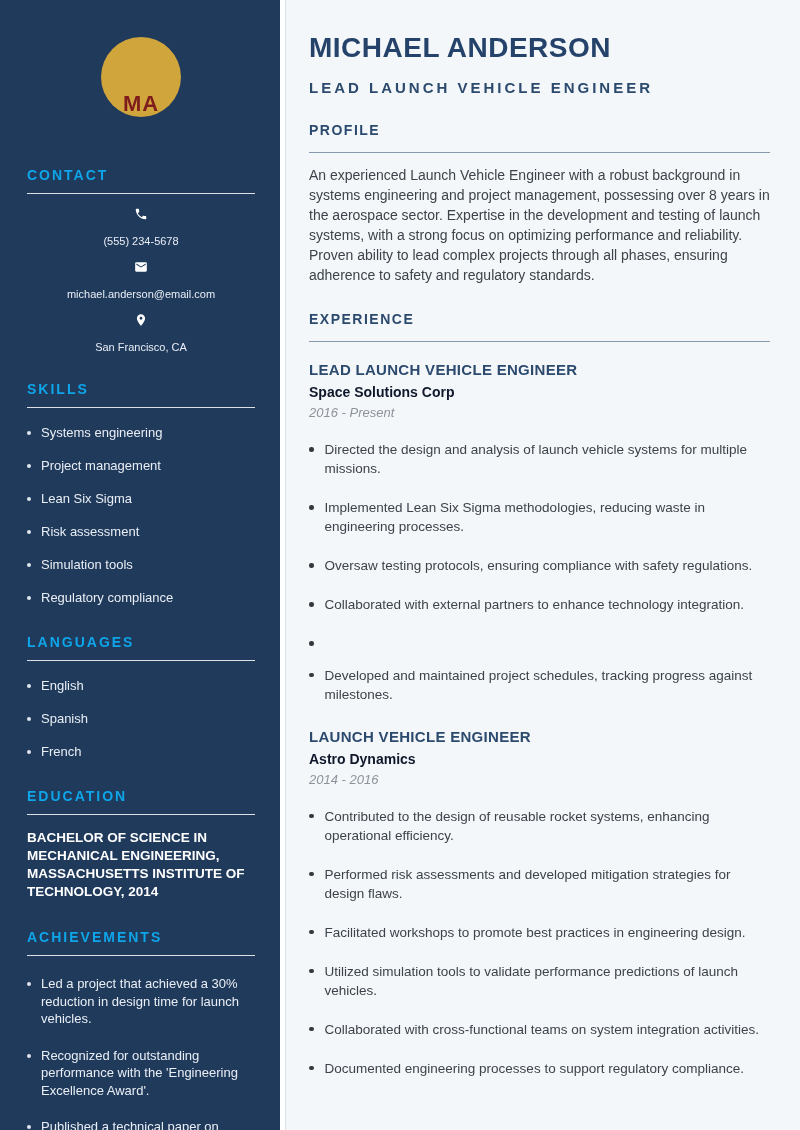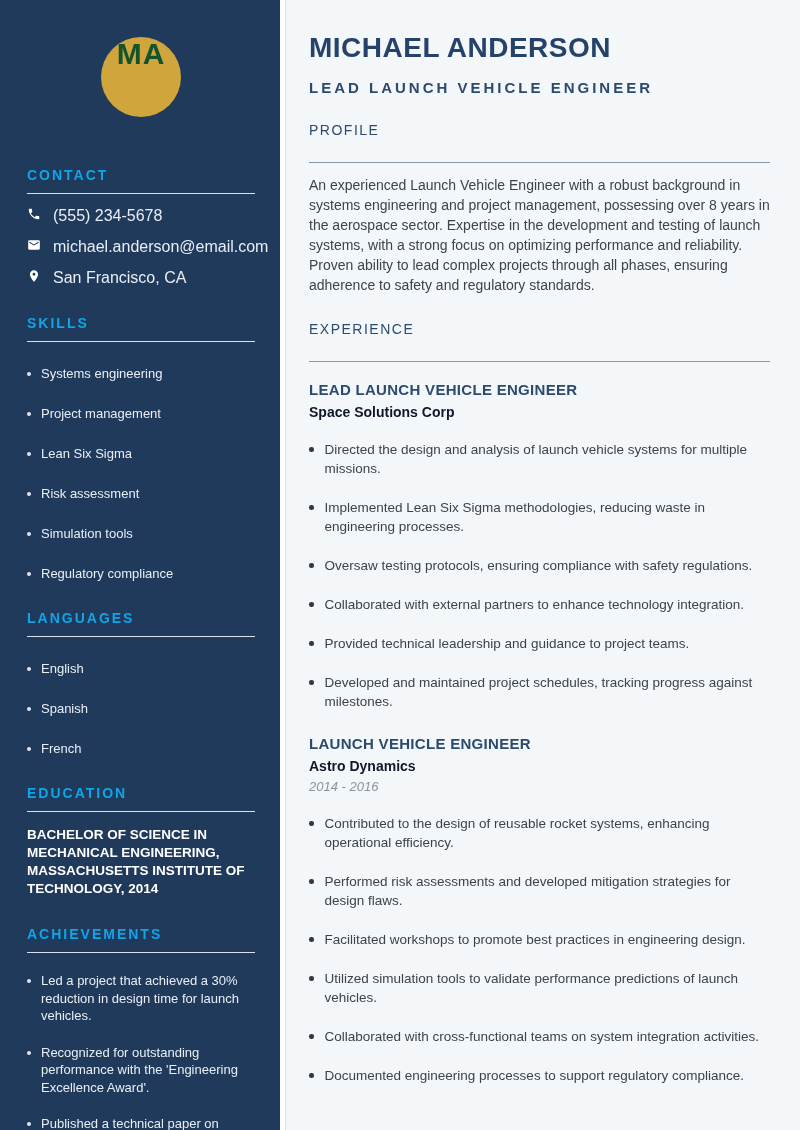--- a/index.html
+++ b/index.html
@@ -12,48 +12,48 @@
     --body-text:#3c434a;
     --muted-text:#8d939c;
   }
   *{margin:0;padding:0;box-sizing:border-box;}
   body{margin:0;background:#ffffff;font-family:"Liberation Sans",sans-serif;}
   .page{width:800px;height:1130px;display:flex;overflow:hidden;}
 
   
   .sidebar{width:280px;min-width:280px;background:var(--sidebar-bg);color:var(--sidebar-text);
     padding:0 25px 20px 27px;overflow:hidden;}
-  .avatar{width:80px;height:80px;border-radius:50%;background:var(--avatar-gold);color:#14532d;
-    display:flex;align-items:flex-start;justify-content:center;font-size:30px;font-weight:700;
+  .avatar{width:80px;height:80px;border-radius:50%;background:var(--avatar-gold);color:#7f1d1d;
+    display:flex;align-items:flex-end;justify-content:center;font-size:22px;font-weight:700;
     letter-spacing:1px;margin:37px auto 0;}
   .side-section{margin-top:28px;}
   .side-section.contact{margin-top:50px;}
   .side-heading{color:#0ea5e9;font-size:14px;font-weight:700;letter-spacing:2px;
     padding-bottom:10px;border-bottom:1.5px solid rgba(255,255,255,0.85);}
   .contact-list{margin-top:8px;}
-  .contact-row{display:flex;gap:12px;margin-top:13px;font-size:16px;color:var(--sidebar-text);}
+  .contact-row{display:flex;align-items:center;gap:12px;margin-top:13px;font-size:11px;color:var(--sidebar-text);flex-direction:column;}
   .contact-row svg{width:14px;height:14px;fill:#ffffff;flex:none;}
   .side-list{margin-top:11px;}
-  .side-item{display:flex;gap:10px;font-size:13px;line-height:16px;margin-top:24px;color:var(--sidebar-text);}
+  .side-item{display:flex;gap:10px;font-size:13px;line-height:16px;margin-top:17px;color:var(--sidebar-text);}
   .side-item .dot{width:4px;height:4px;border-radius:50%;background:#dfe6ee;margin-top:6px;flex:none;}
   .edu-text{margin-top:14px;font-size:13.5px;font-weight:700;line-height:18px;color:#ffffff;}
   .ach-list{margin-top:11px;}
   .ach-item{display:flex;gap:10px;font-size:13px;line-height:17.5px;margin-top:19px;color:var(--sidebar-text);}
   .ach-item .dot{width:4px;height:4px;border-radius:50%;background:#dfe6ee;margin-top:7px;flex:none;}
 
   
   .divider{width:6px;min-width:6px;background:#fdfefe;border-right:1px solid #dde3e8;}
 
   
   .main{flex:1;background:var(--main-bg);padding:26px 30px 20px 23px;overflow:hidden;}
   .name{font-size:28px;font-weight:800;color:var(--name-navy);letter-spacing:0.5px;line-height:44px;}
   .headline{margin-top:9px;font-size:15px;font-weight:600;letter-spacing:3px;color:var(--accent-navy);}
   .main-section{margin-top:26px;}
-  .main-heading{font-size:14px;font-weight:400;letter-spacing:1.5px;color:var(--accent-navy);
-    padding-bottom:24px;border-bottom:1px solid rgba(43,74,110,0.55);}
+  .main-heading{font-size:14px;font-weight:700;letter-spacing:1.5px;color:var(--accent-navy);
+    padding-bottom:14px;border-bottom:1px solid rgba(43,74,110,0.55);}
   .profile-text{margin-top:12px;font-size:14px;line-height:20px;color:var(--body-text);}
   .job{margin-top:19px;}
   .job + .job{margin-top:24px;}
   .job-title{font-size:15px;font-weight:700;letter-spacing:0.3px;color:var(--accent-navy);}
   .company{margin-top:6px;font-size:14px;font-weight:700;color:#0f172a;}
   .dates{margin-top:5px;font-size:13px;font-style:italic;color:var(--muted-text);}
   .bullets{margin-top:10px;}
   .bullet{display:flex;gap:11px;font-size:13.5px;line-height:19px;margin-top:20px;color:var(--body-text);}
   .bullet .dot{width:4.5px;height:4.5px;border-radius:50%;background:#33383f;margin-top:7px;flex:none;}
 </style>
@@ -176,40 +176,40 @@
       <div class="main-heading">PROFILE</div>
       <p class="profile-text">An experienced Launch Vehicle Engineer with a robust background in systems engineering and project management, possessing over 8 years in the aerospace sector. Expertise in the development and testing of launch systems, with a strong focus on optimizing performance and reliability. Proven ability to lead complex projects through all phases, ensuring adherence to safety and regulatory standards.</p>
     </section>
 
     <section class="main-section">
       <div class="main-heading">EXPERIENCE</div>
 
       <div class="job">
         <div class="job-title">LEAD LAUNCH VEHICLE ENGINEER</div>
         <div class="company">Space Solutions Corp</div>
+        <div class="dates">2016 - Present</div>
         <div class="bullets">
           <div class="bullet">
               <span class="dot"></span>
               <span>Directed the design and analysis of launch vehicle systems for multiple missions.</span>
             </div>
           <div class="bullet">
               <span class="dot"></span>
               <span>Implemented Lean Six Sigma methodologies, reducing waste in engineering processes.</span>
             </div>
           <div class="bullet">
               <span class="dot"></span>
               <span>Oversaw testing protocols, ensuring compliance with safety regulations.</span>
             </div>
           <div class="bullet">
               <span class="dot"></span>
               <span>Collaborated with external partners to enhance technology integration.</span>
             </div>
           <div class="bullet">
               <span class="dot"></span>
-              <span>Provided technical leadership and guidance to project teams.</span>
             </div>
           <div class="bullet">
               <span class="dot"></span>
               <span>Developed and maintained project schedules, tracking progress against milestones.</span>
             </div>
         </div>
       </div>
 
       <div class="job">
         <div class="job-title">LAUNCH VEHICLE ENGINEER</div>

